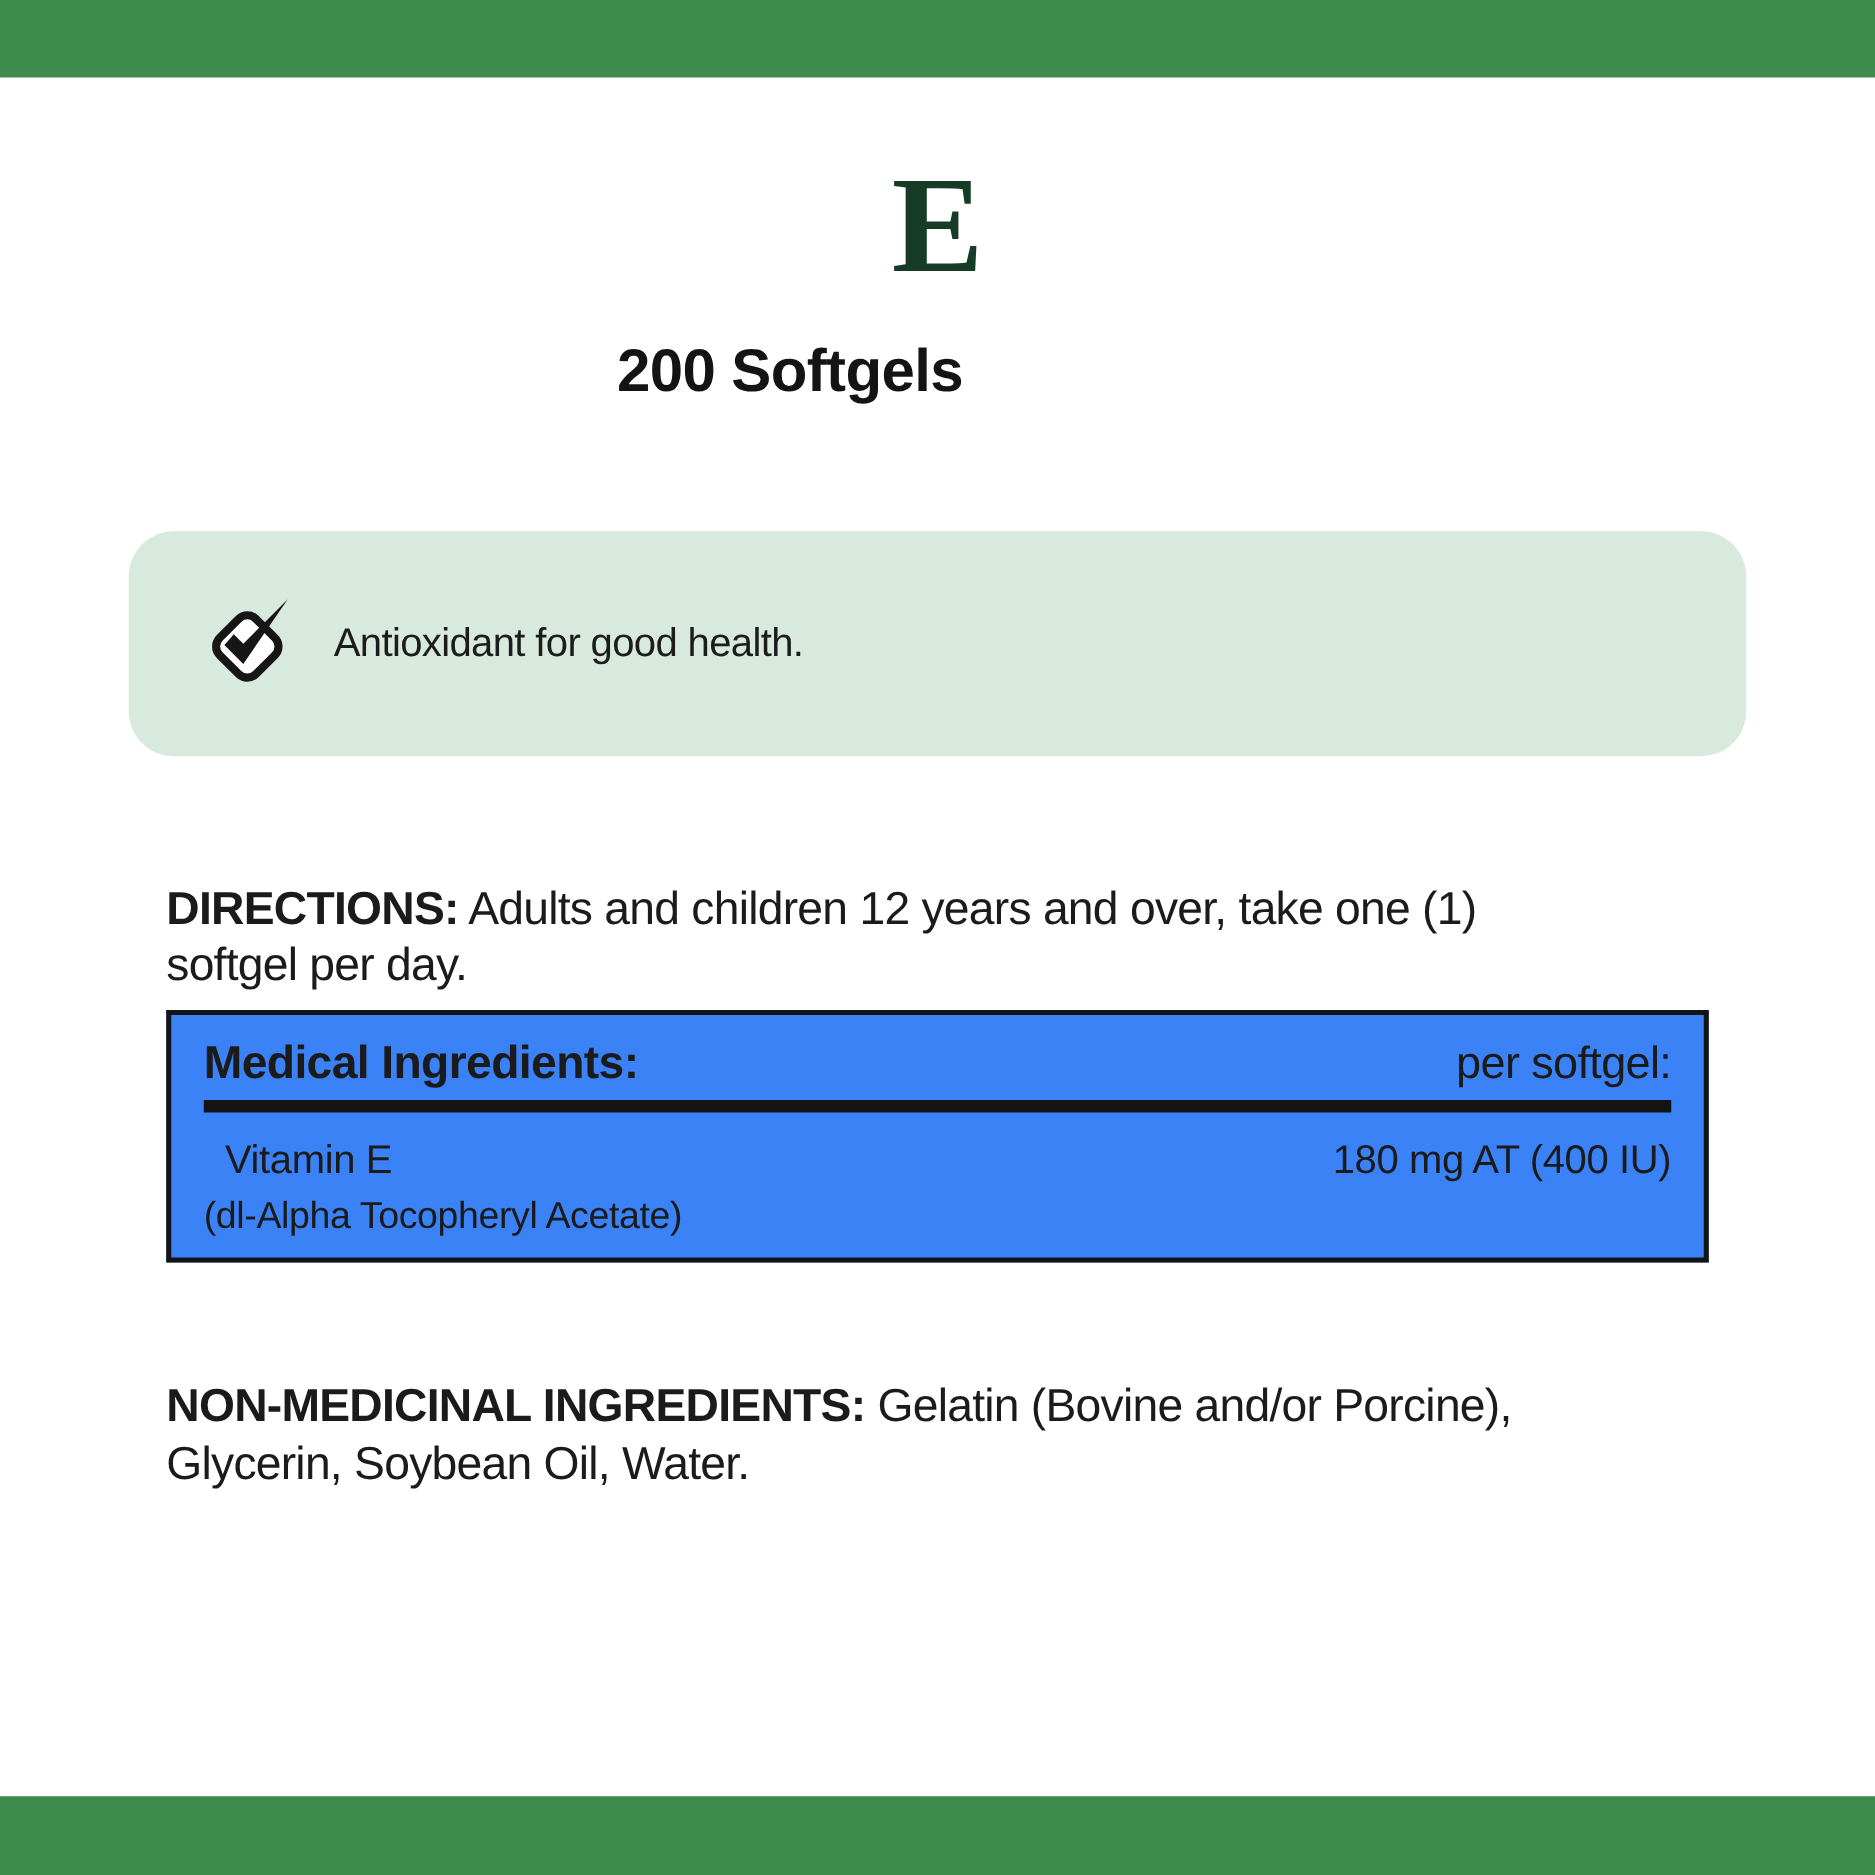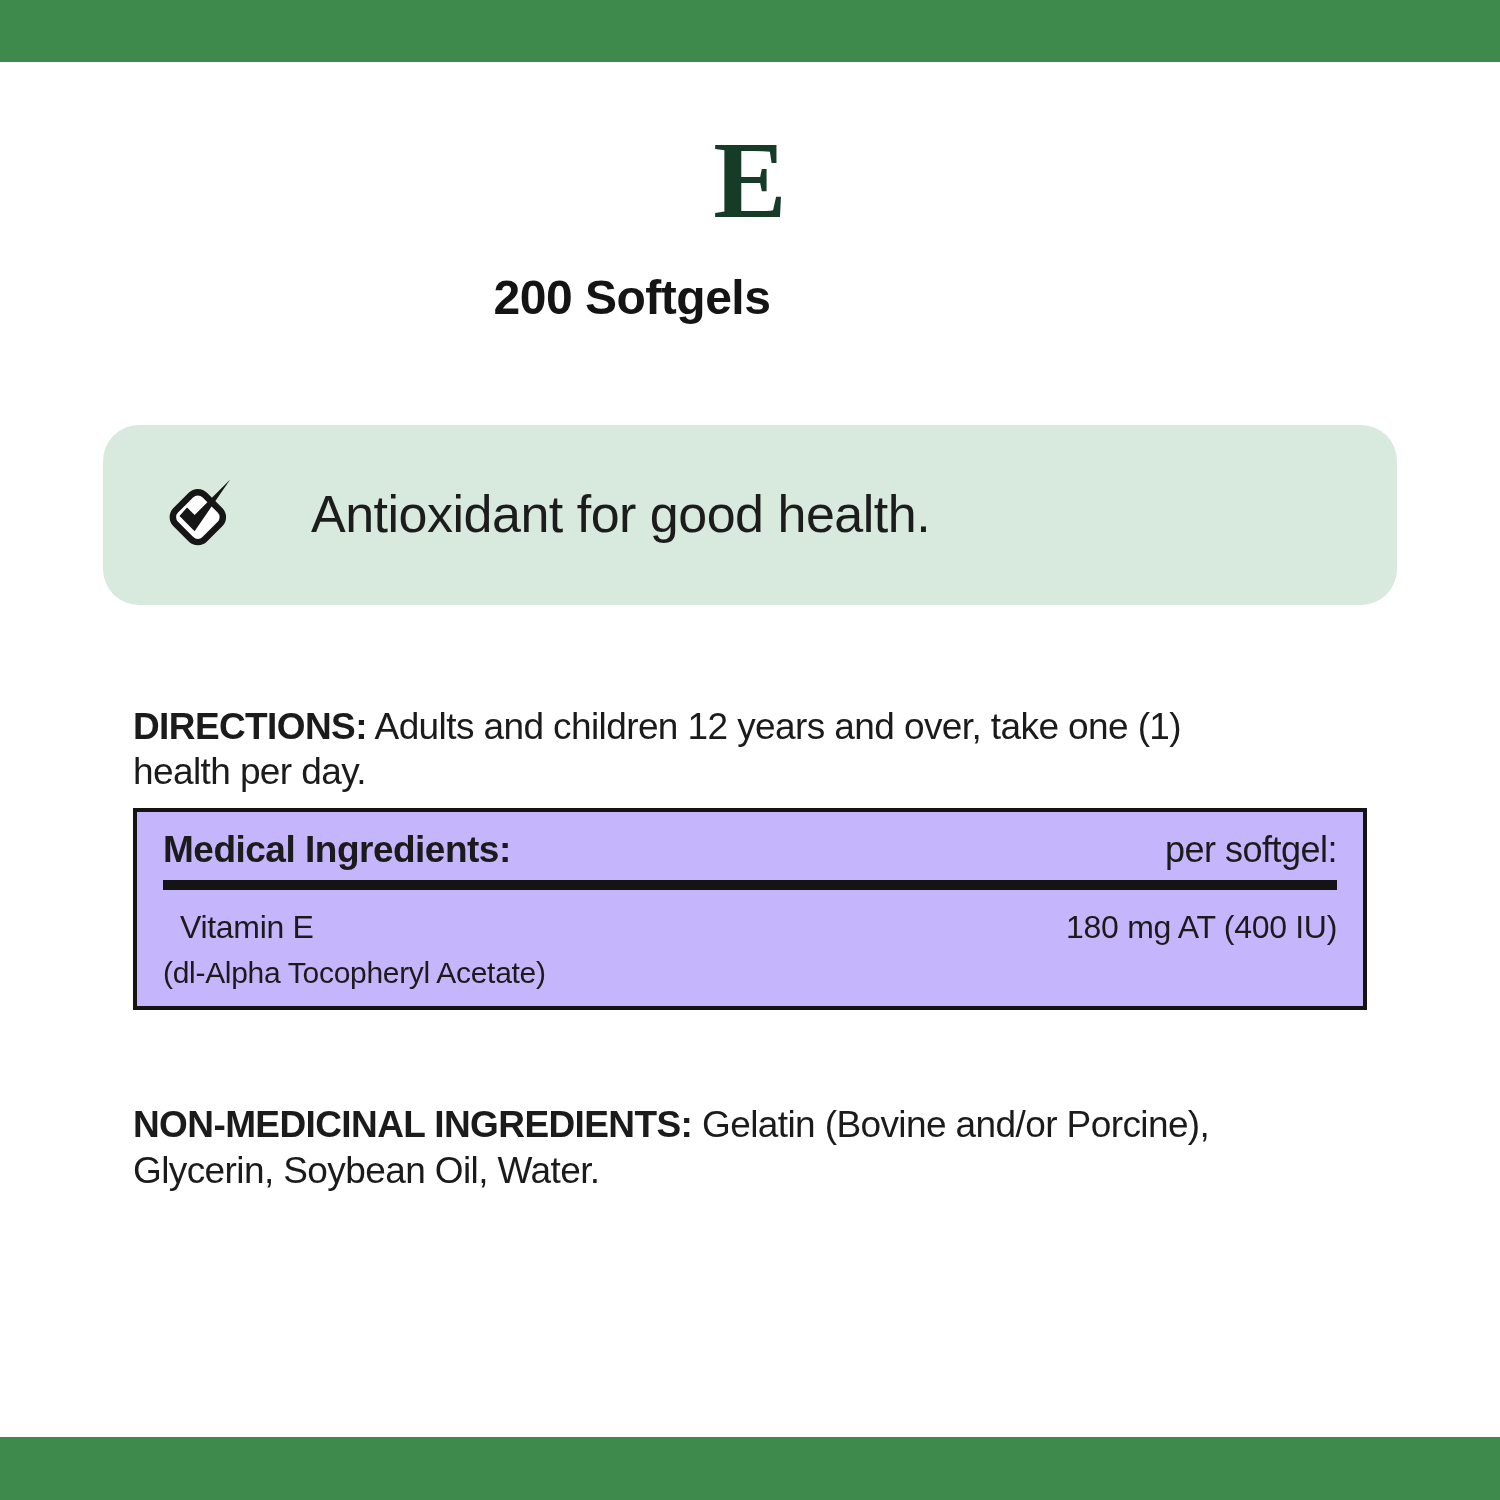--- a/index.html
+++ b/index.html
@@ -38,44 +38,43 @@
     position:absolute;left:103px;top:425px;
     width:1294px;height:180px;
     background:var(--box-green,#d8e9dd);
     border-radius:36px;
     display:flex;align-items:center;
     padding-left:56px;box-sizing:border-box;
     gap:26px;
   }
   .benefit .icon{width:82px;height:82px;flex:0 0 auto;display:block;}
   .benefit-text{
-    font-size:52px;line-height:1.1;
+    font-size:32px;line-height:1.1;
     letter-spacing:-0.5px;
     color:#1c1c1c;
-    margin-left:44px;
   }
 
   .para{
     position:absolute;left:133px;width:1234px;
     margin:0;
     font-size:37px;line-height:45px;
     letter-spacing:-0.6px;
     color:#1b1b1b;
   }
   .para b{font-weight:700;}
   .directions{top:704px;}
   .nonmed{top:1102px;line-height:46px;}
 
   .ingbox{
     position:absolute;left:133px;top:808px;
     width:1234px;height:202px;
     box-sizing:border-box;
     border:4px solid #141414;
     padding:18px 26px 16px 26px;
-    background:#c4b5fd;
+    background:#3b82f6;
   }
   .ing-head{
     display:flex;justify-content:space-between;align-items:baseline;
     line-height:40px;
   }
   .ing-head .hl{font-weight:700;font-size:37px;letter-spacing:-0.5px;}
   .ing-head .hr{font-weight:400;font-size:36px;letter-spacing:-0.5px;}
   .rule{
     margin-top:10px;height:10px;
     background:#141414;
@@ -107,21 +106,21 @@
         <rect x="17" y="21" width="38" height="38" rx="9" transform="rotate(45 36 40)" fill="#ffffff" stroke="#161616" stroke-width="6"></rect>
         <path d="M19 39 L33 53 L66 5 L33 38 L26 31 Z" fill="#161616"></path>
       </svg>
     </span>
     <span class="benefit-text">Antioxidant for good health.</span>
   </div>
 
   <p class="para directions">
     <b>DIRECTIONS:</b>
     <span>Adults and children 12 years and over, take one (1)</span><br>
-    <span>health per day.</span>
+    <span>softgel per day.</span>
   </p>
 
   <div class="ingbox">
     <div class="ing-head">
       <span class="hl">Medical Ingredients:</span>
       <span class="hr">per softgel:</span>
     </div>
     <div class="rule"></div>
     <div class="ing-row">
       <span>Vitamin E</span>

